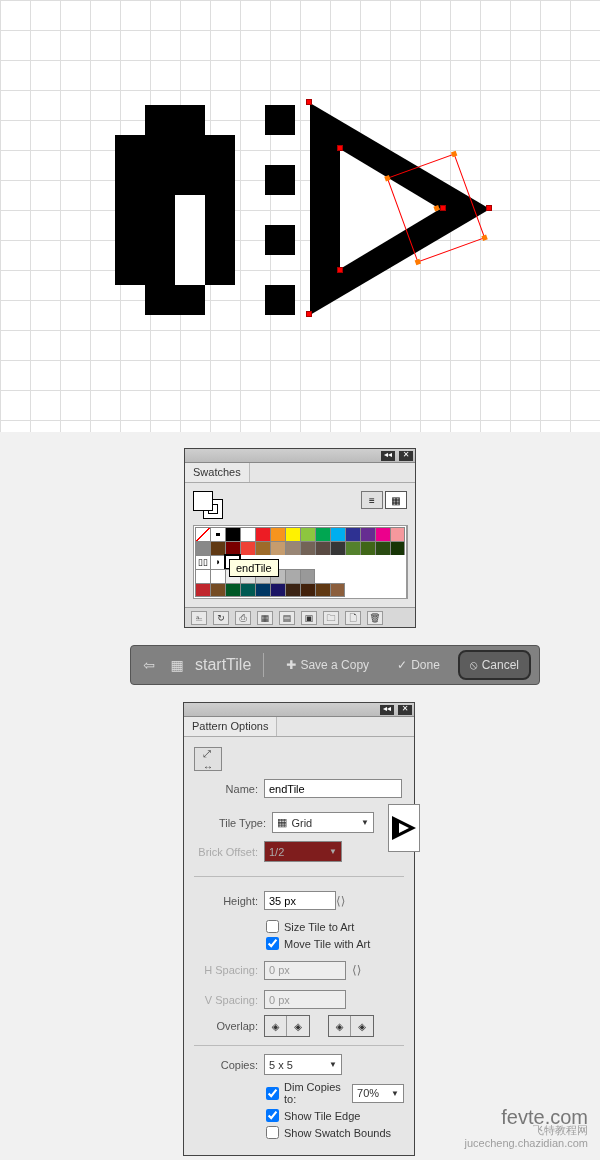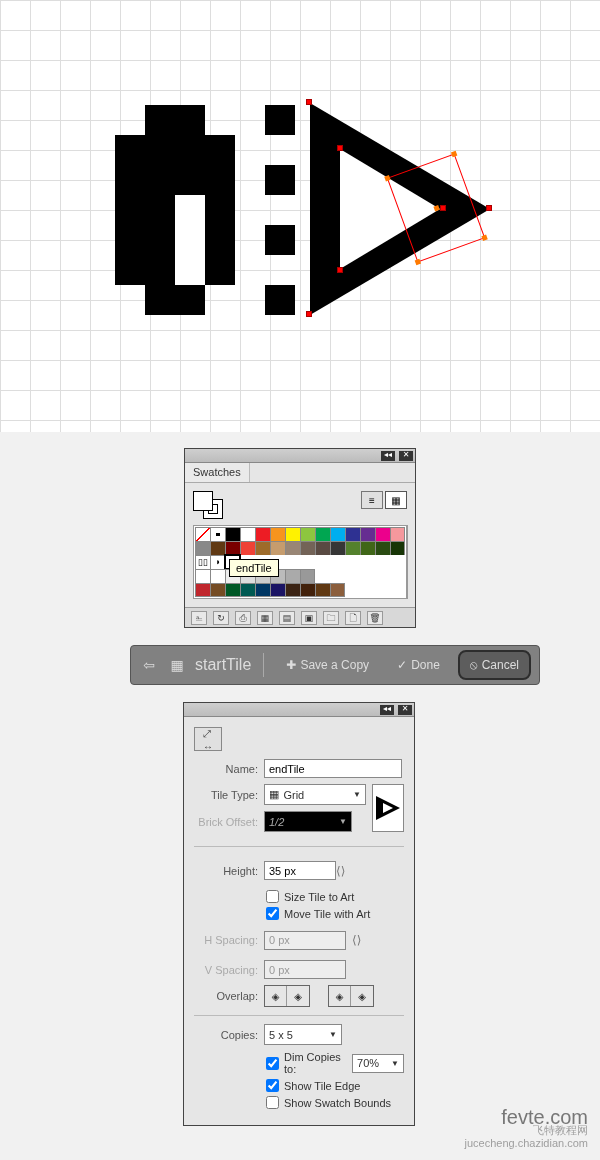--- a/index.html
+++ b/index.html
@@ -247,41 +247,44 @@
     <span>⦸</span>
     <span>Cancel</span>
   </div>
 </div>
 
 <div class="panel patopts">
   <div class="panel-head">
     <div class="pbtn">◂◂</div>
     <div class="pbtn">✕</div>
   </div>
+  <div class="tabbar">
+    <div class="tab">Pattern Options</div>
+  </div>
   <div class="po-body">
     <div class="po-corner">⤢<br>↔</div>
 
     <div class="po-row">
       <div class="po-label">Name:</div>
       <input class="po-input" style="width: 138px;" value="endTile">
     </div>
 
     <div class="po-row" style="align-items:flex-start;">
       <div>
-        <div class="po-row" style="margin:0;">
+        <div class="po-row" style="margin:8px;">
           <div class="po-label">Tile Type:</div>
           <div class="po-select" style="width:102px">
             <span>▦</span>
             <span>Grid</span>
             <span class="arrow">▼</span>
           </div>
         </div>
         <div class="po-row" style="margin-top:6px;">
           <div class="po-label dim">Brick Offset:</div>
-          <div class="po-select" style="width:88px; color:#aaa; background:#000000;font-style:italic;">
+          <div class="po-select" style="width:78px; color:#aaa; background:#7f1d1d;">
             <span>1/2</span>
             <span class="arrow">▼</span>
           </div>
         </div>
       </div>
       <div class="po-preview">
         <svg viewBox="0 0 30 30">
             <path d="M3 3 L27 15 L3 27 Z M10 10 L20 15 L10 20 Z" fill="#000" fill-rule="evenodd"></path>
           </svg>
       </div>

